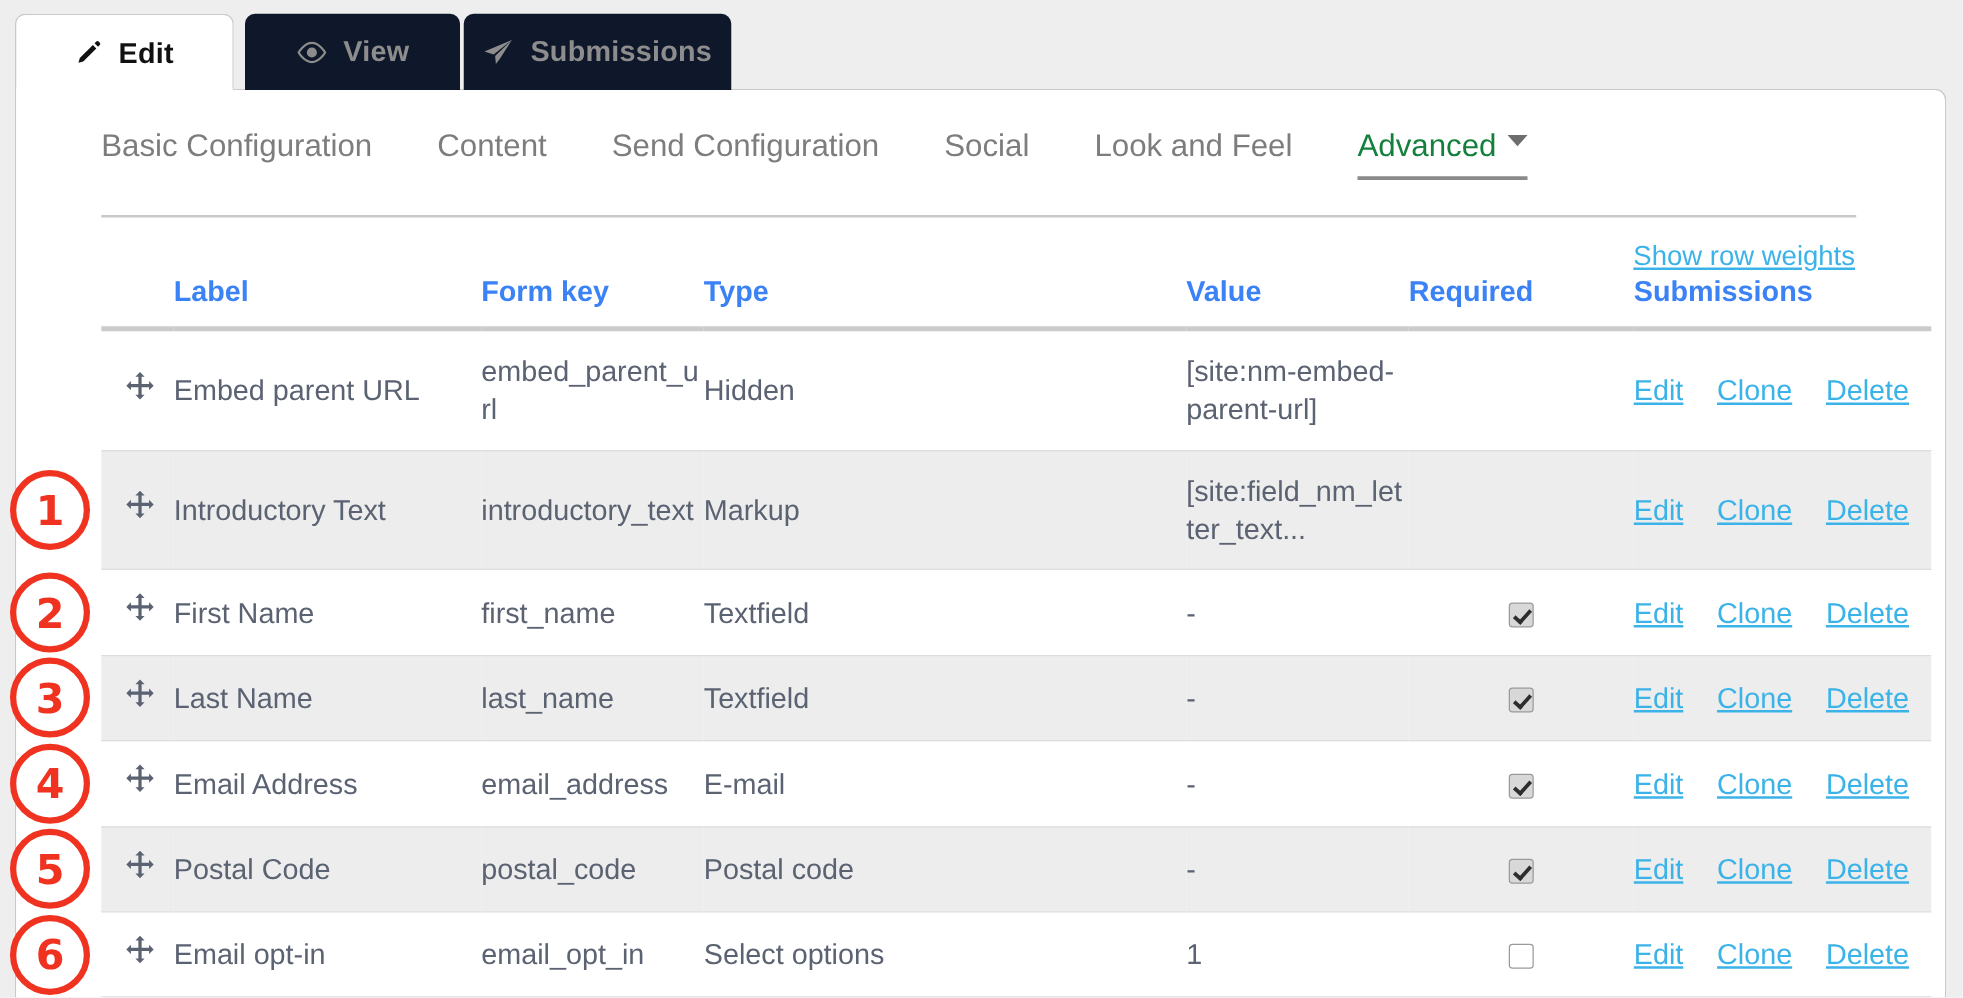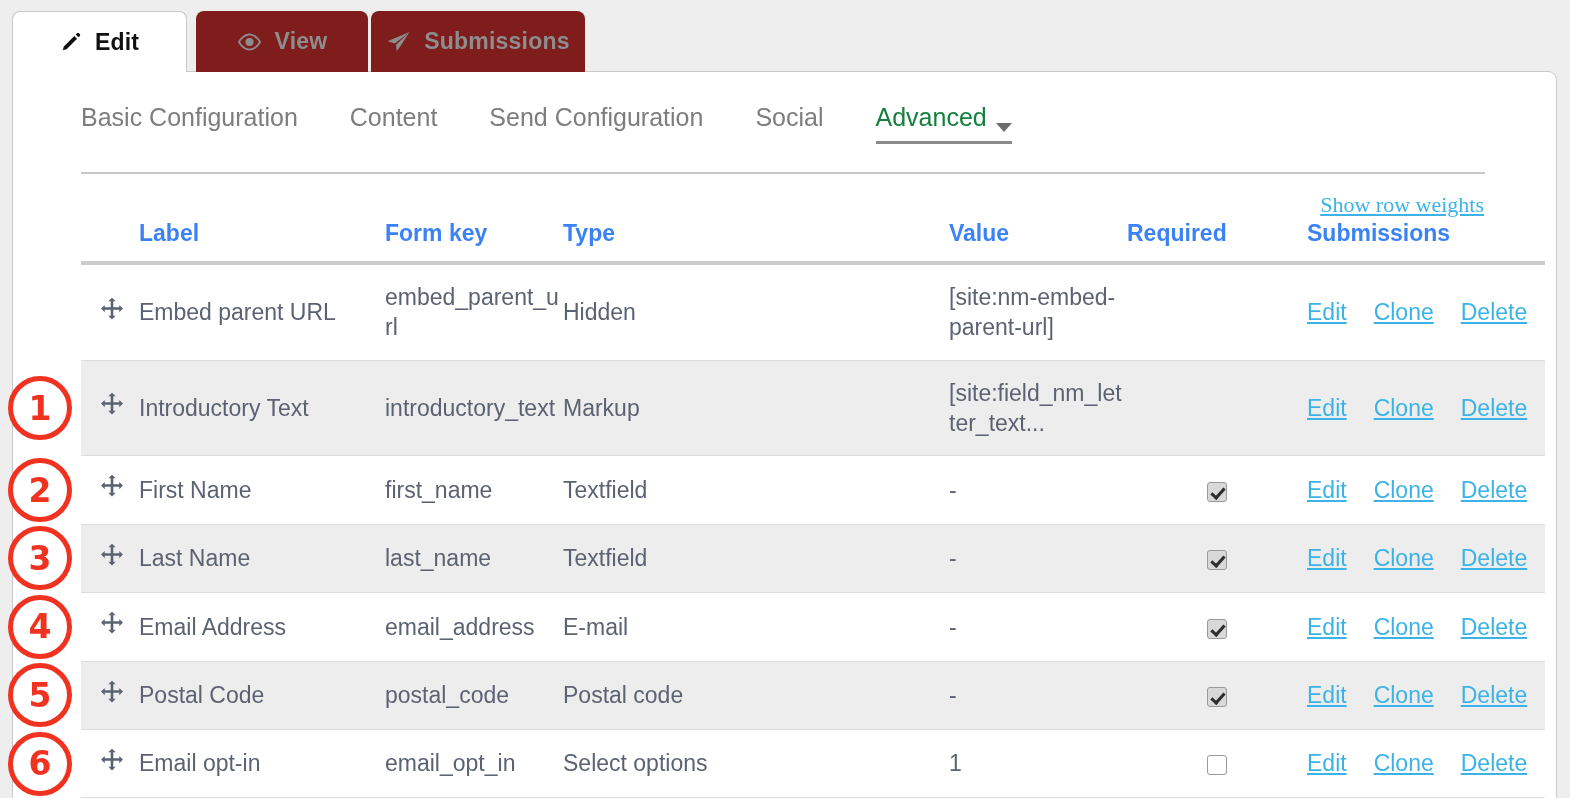--- a/index.html
+++ b/index.html
@@ -39,21 +39,21 @@
     padding: 0 22px;
   }
   .ptab.active {
     background: #ffffff;
     color: #111111;
     border: 1px solid #c9c9c9;
     border-bottom: none;
     z-index: 4;
   }
   .ptab.idle {
-    background: #7f1d1d;
+    background: #0f172a;
     color: #8d8d8d;
     z-index: 2;
   }
   #tab-edit  { left: 12px;  width: 175px; }
   #tab-view  { left: 196px; width: 172px; }
   #tab-subs  { left: 371px; width: 214px; }
 
   .ticon { display: inline-flex; align-items: center; }
 
   
@@ -87,21 +87,21 @@
     align-items: flex-start;
   }
   .snav {
     font-size: 25px;
     color: #7d7d7d;
     padding: 5px 0 9px 0;
     margin-right: 52px;
     white-space: nowrap;
     position: relative;
     display: flex;
-    align-items: flex-end;
+    align-items: flex-start;
     gap: 9px;
   }
   .snav.current {
     color: #15803d;
     border-bottom: 3px solid #8a8a8a;
   }
   .caret {
     width: 0; height: 0;
     border-left: 8px solid transparent;
     border-right: 8px solid transparent;
@@ -110,21 +110,20 @@
     margin-top: 5px;
   }
 
   
   #weights {
     position: absolute;
     right: 72px; top: 120px;
     font-size: 22px;
     color: #3bb3e8;
     white-space: nowrap;
-    font-family: Liberation Serif, serif;
   }
 
   
   #tbl {
     position: absolute;
     left: 68px; top: 148px;
     width: 1404px;
     border-collapse: collapse;
     table-layout: fixed;
   }
@@ -258,20 +257,23 @@
         <span>Basic Configuration</span>
       </div>
       <div class="snav">
         <span>Content</span>
       </div>
       <div class="snav">
         <span>Send Configuration</span>
       </div>
       <div class="snav">
         <span>Social</span>
+      </div>
+      <div class="snav">
+        <span>Look and Feel</span>
       </div>
       <div class="snav current">
         <span>Advanced</span>
         <span class="caret"></span>
       </div>
     </div>
 
     <a id="weights" href="#">Show row weights</a>
 
     <table id="tbl">

